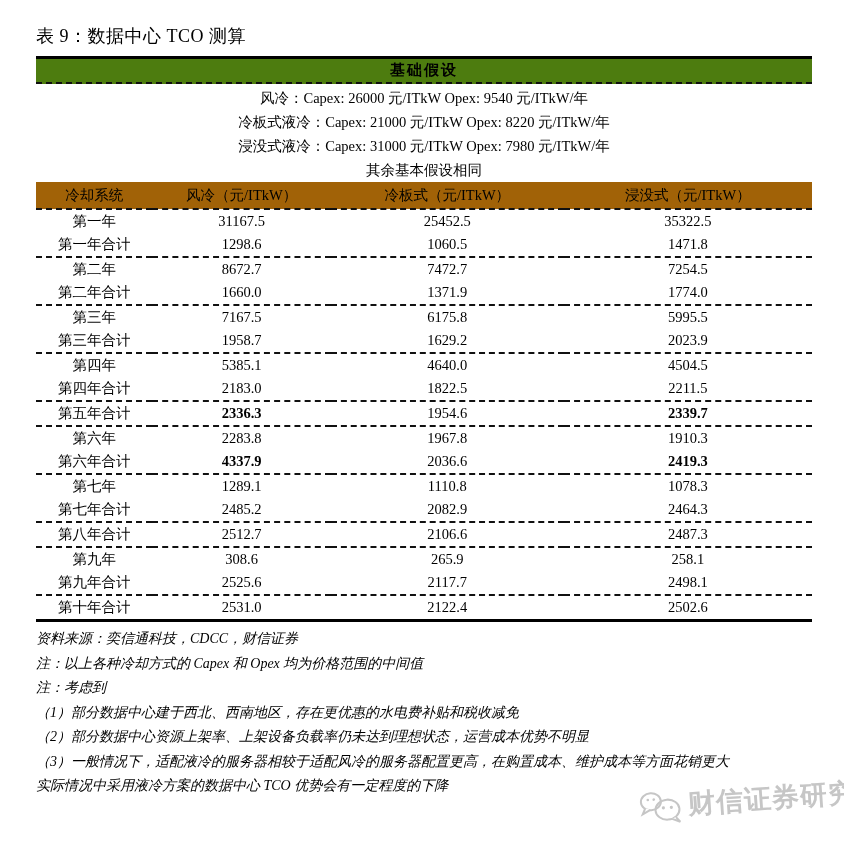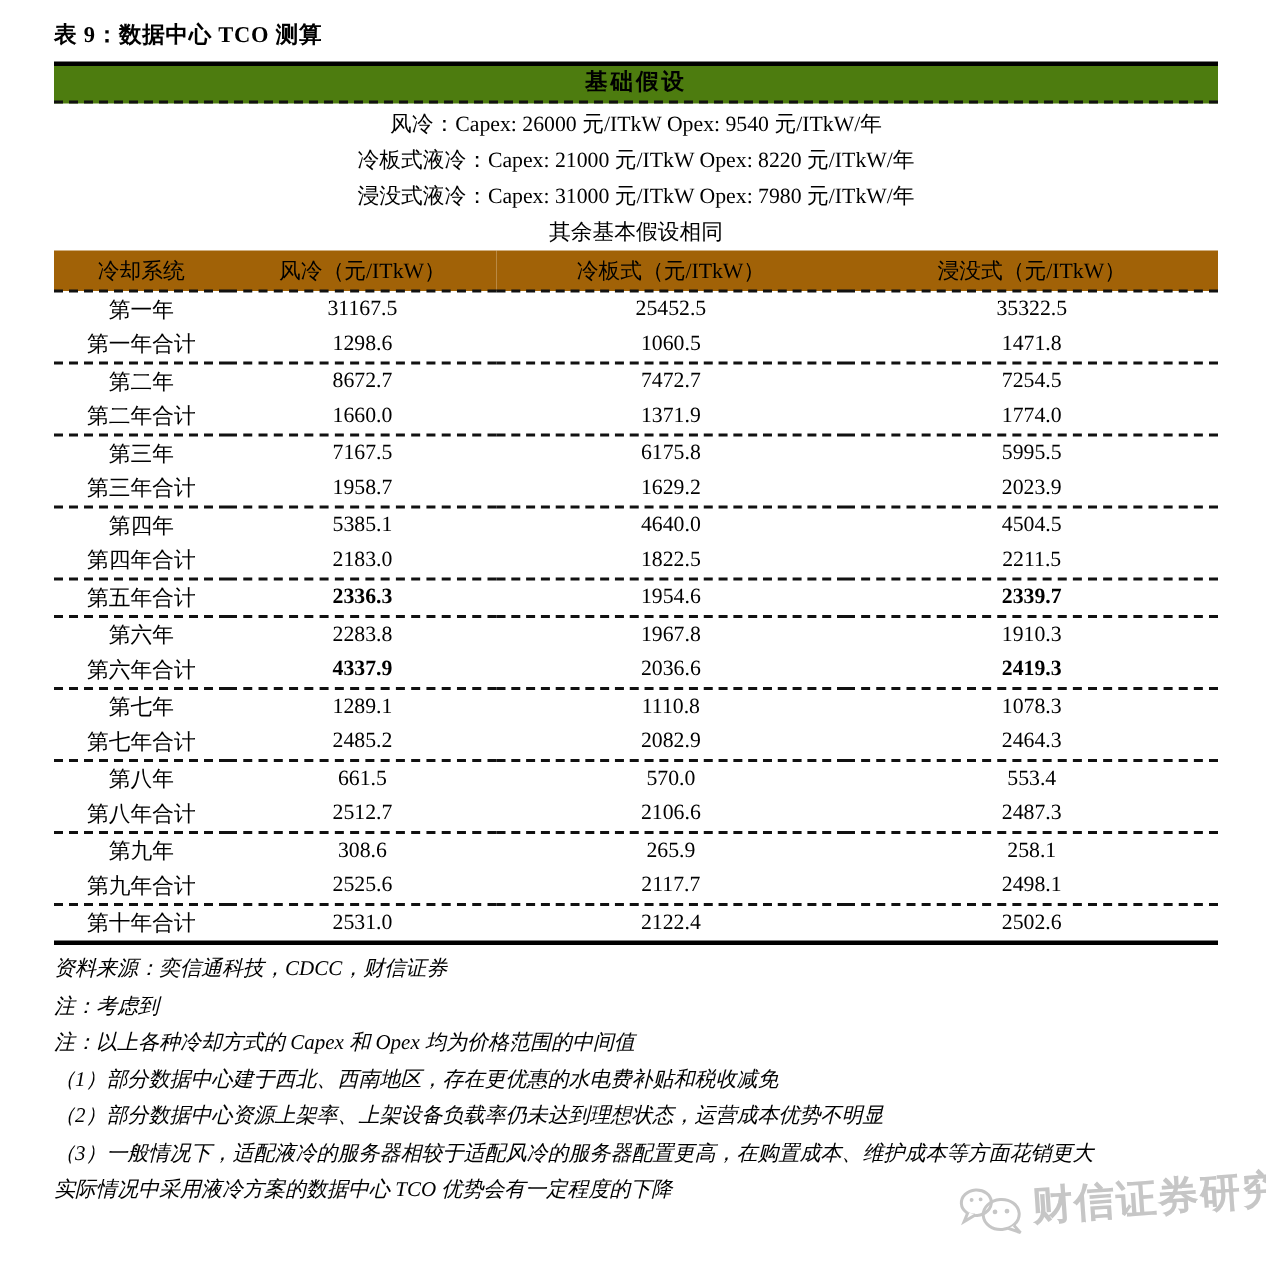--- a/index.html
+++ b/index.html
@@ -18,24 +18,25 @@
     height: 841px;
     background: #ffffff;
   }
   .doc {
     position: absolute;
     left: 36px;
     top: 10px;
     width: 776px;
   }
   .doc-title {
-    font-size: 15px;
-    font-weight: bold;
+    font-size: 18px;
+    font-weight: normal;
     letter-spacing: 0.5px;
     padding: 4px 0 8px 0;
+    margin-top: 10px;
   }
   .tbl-block {
     border-top: 3px solid #000;
     border-bottom: 3px solid #000;
   }
   .assump-header {
     background: #4d7c0f;
     text-align: center;
     font-weight: bold;
     font-size: 15px;
@@ -212,26 +213,20 @@
               <td>1289.1</td>
               <td>1110.8</td>
               <td>1078.3</td>
             </tr>
             <tr class="group-end">
               <td>第七年合计</td>
               <td>2485.2</td>
               <td>2082.9</td>
               <td>2464.3</td>
             </tr>
-            <tr>
-              <td>第八年</td>
-              <td>661.5</td>
-              <td>570.0</td>
-              <td>553.4</td>
-            </tr>
             <tr class="group-end">
               <td>第八年合计</td>
               <td>2512.7</td>
               <td>2106.6</td>
               <td>2487.3</td>
             </tr>
             <tr>
               <td>第九年</td>
               <td>308.6</td>
               <td>265.9</td>
@@ -248,22 +243,22 @@
               <td>2531.0</td>
               <td>2122.4</td>
               <td>2502.6</td>
             </tr>
           </tbody>
       </table>
     </div>
 
     <div class="notes">
         <div class="note-line">资料来源：奕信通科技，CDCC，财信证券</div>
+        <div class="note-line">注：以上各种冷却方式的 Capex 和 Opex 均为价格范围的中间值</div>
         <div class="note-line">注：考虑到</div>
-        <div class="note-line">注：以上各种冷却方式的 Capex 和 Opex 均为价格范围的中间值</div>
         <div class="note-line">（1）部分数据中心建于西北、西南地区，存在更优惠的水电费补贴和税收减免</div>
         <div class="note-line">（2）部分数据中心资源上架率、上架设备负载率仍未达到理想状态，运营成本优势不明显</div>
         <div class="note-line">（3）一般情况下，适配液冷的服务器相较于适配风冷的服务器配置更高，在购置成本、维护成本等方面花销更大</div>
         <div class="note-line">实际情况中采用液冷方案的数据中心 TCO 优势会有一定程度的下降</div>
       </div>
   </div>
 
   <div class="watermark">
     <span class="wm-icon">
       <svg width="46" height="40" viewBox="0 0 46 40">

